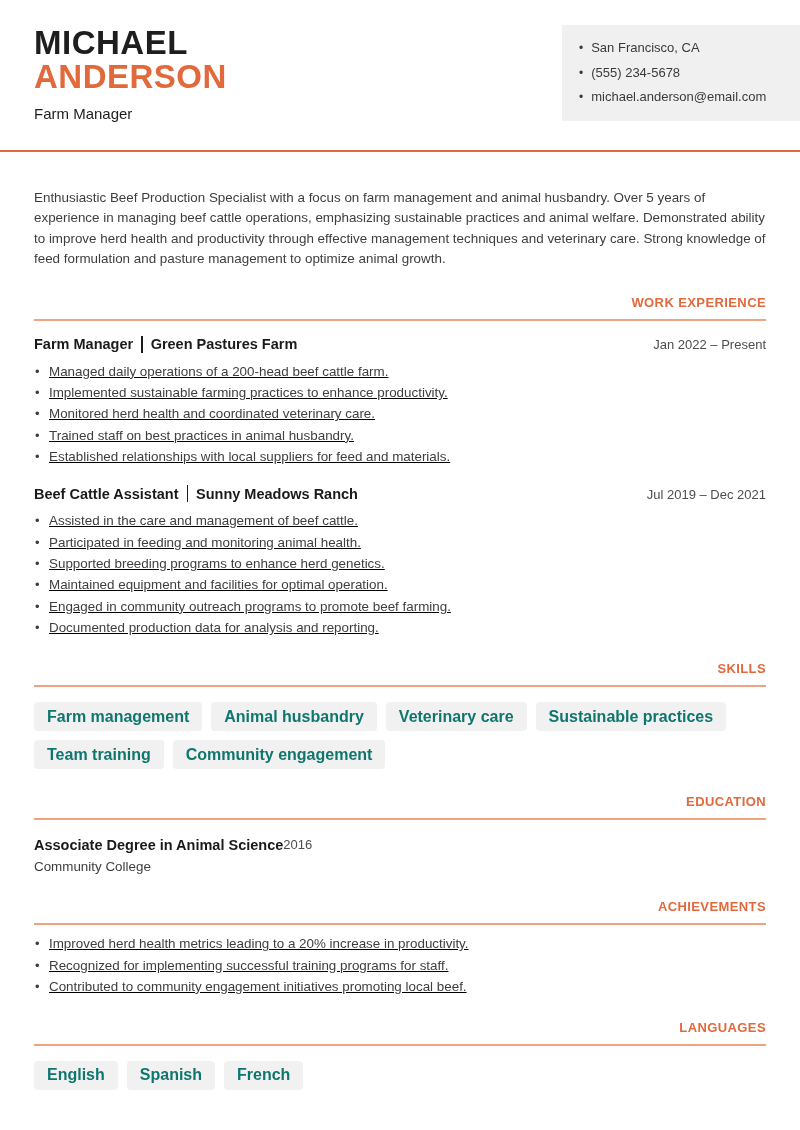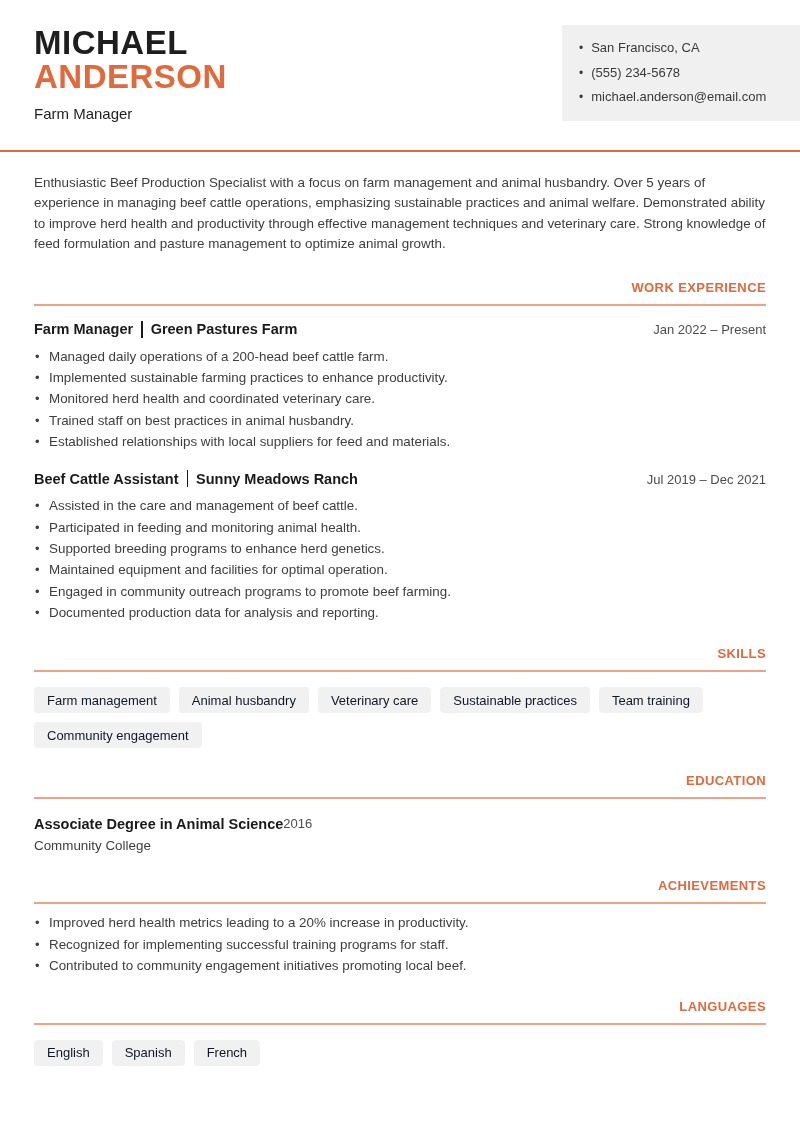--- a/index.html
+++ b/index.html
@@ -17,44 +17,44 @@
   .job-title { margin-top:11px; font-size:15px; color:#1e1e1e; }
   .contact-card {
     position:absolute; top:25px; right:0; width:238px;
     background:#f0f0f0; padding:11px 15px 11px 17px;
   }
   .contact-item { font-size:13px; line-height:23.5px; color:#3a3a3a; display:flex; align-items:baseline; }
   .contact-bullet { color:#3a3a3a; margin-right:8px; font-size:12px; }
   .header-divider { position:absolute; left:0; right:0; bottom:0; height:2px; background:#e2693c; }
   
   .content { padding:0 34px; }
-  .summary { margin-top:21px; font-size:13.4px; line-height:20.4px; color:#3e3e3e; }
+  .summary { margin-top:36px; font-size:13.4px; line-height:20.4px; color:#3e3e3e; }
   .section { margin-top:25px; }
   .section-title { color:#e2693c; font-size:13px; font-weight:bold; letter-spacing:.4px;text-align:right; }
   .section-rule { height:2px; background:#f0a285; margin-top:9px; }
   
   .job { margin-top:15px; }
   .job.second { margin-top:20px; }
   .job-head { display:flex; justify-content:space-between; align-items:baseline; }
   .job-name { font-size:14.5px; font-weight:bold; color:#1a1a1a; display:flex; align-items:center; }
   .title-sep { width:1.5px; height:17px; background:#1a1a1a; margin:0 8px; }
   .job-dates { font-size:13px; color:#4d4d4d; white-space:nowrap; }
-  ul.bullets { list-style:none; margin-top:11px; }
+  ul.bullets { list-style:none; margin-top:11px;text-decoration:underline; }
   ul.bullets li {
     position:relative; padding-left:15px; font-size:13.4px; line-height:16px;
     margin-bottom:5.4px; color:#3e3e3e;
   }
   ul.bullets li::before {
     content:"•"; position:absolute; left:1px; top:0; color:#3e3e3e; font-size:13px;
   }
   
   .chips { margin-top:15px; display:flex; flex-wrap:wrap; gap:9px 9px; }
   .chip {
     background:#f1f1f1; border-radius:4px; padding:5.5px 13px;
-    font-size:13px; color:#0f172a; white-space:nowrap;
+    font-size:16px; color:#0f766e; white-space:nowrap;font-weight:bold;
   }
   
   .edu-entry { margin-top:17px; display:flex; justify-content:flex-start; align-items:flex-start; }
   .degree { font-size:14.5px; font-weight:bold; color:#1a1a1a; }
   .school { margin-top:6px; font-size:13.4px; color:#3e3e3e; }
   .edu-year { font-size:13px; color:#4d4d4d; }
   .list-pad { margin-top:13px; }
 </style>
 </head>
 <body>

